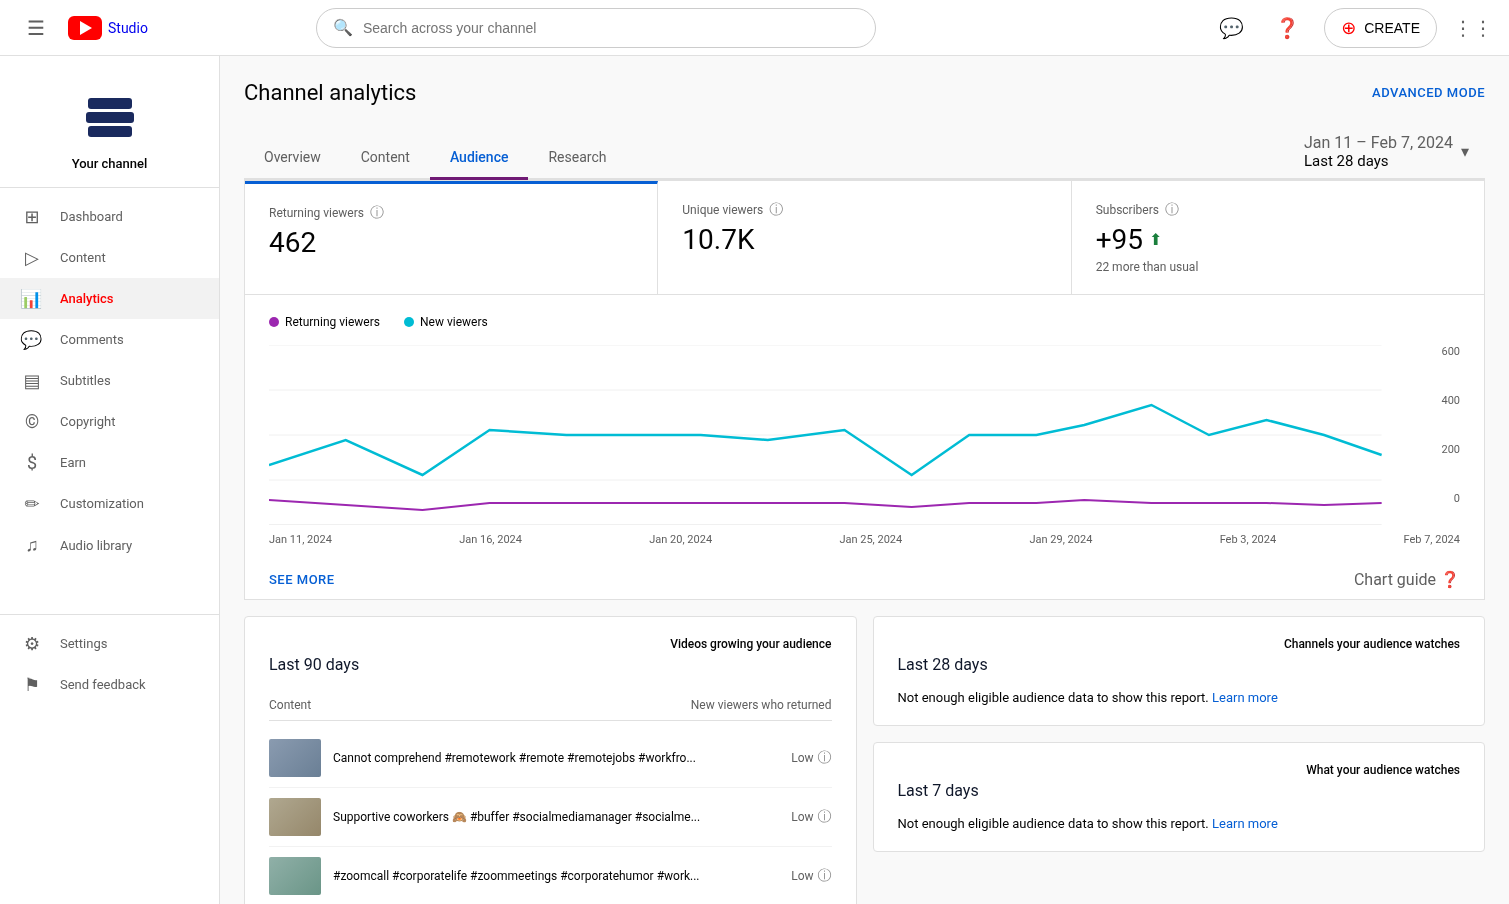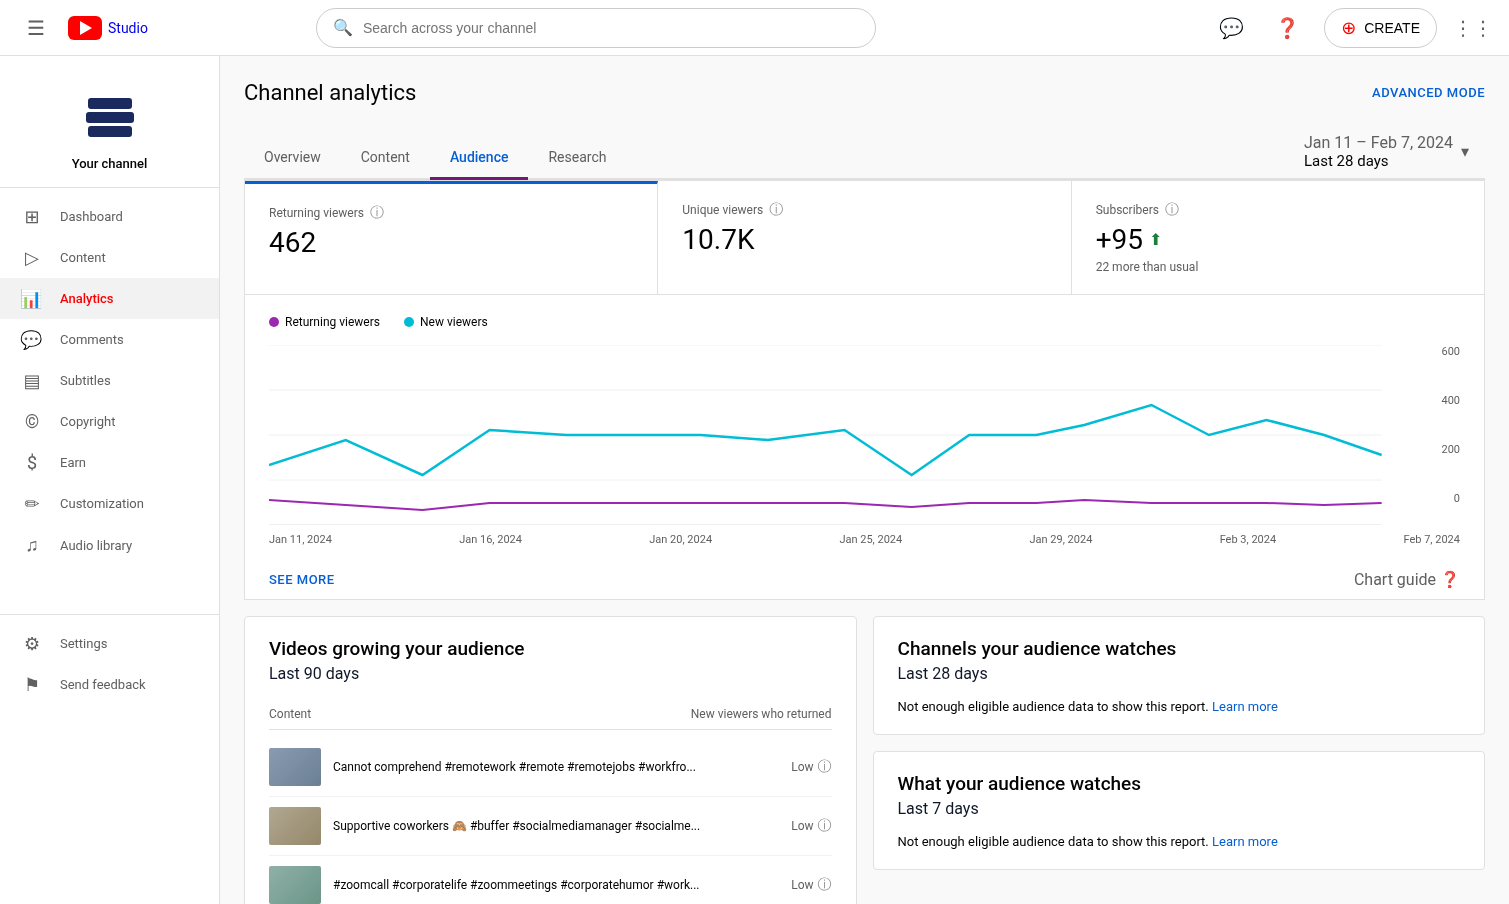--- a/index.html
+++ b/index.html
@@ -193,21 +193,21 @@
       grid-template-columns: 1fr 1fr;
       gap: 16px;
       margin-top: 16px;
     }
     .panel {
       background: #fff;
       border: 1px solid #e0e0e0;
       border-radius: 4px;
       padding: 20px 24px;
     }
-    .panel-title { font-size: 19px; font-weight: 500; margin-bottom: 4px; }
+    .panel-title { font-size: 12px; font-weight: 500; margin-bottom: 4px; text-align: right; }
     .panel-sub { font-size: 16px; color: #0f172a; margin-bottom: 16px; }
     .table-header {
       display: flex; justify-content: space-between;
       font-size: 12px; color: #606060;
       padding: 8px 0;
       border-bottom: 1px solid #e0e0e0;
       margin-bottom: 8px;
     }
     .video-row {
       display: flex; align-items: center;

